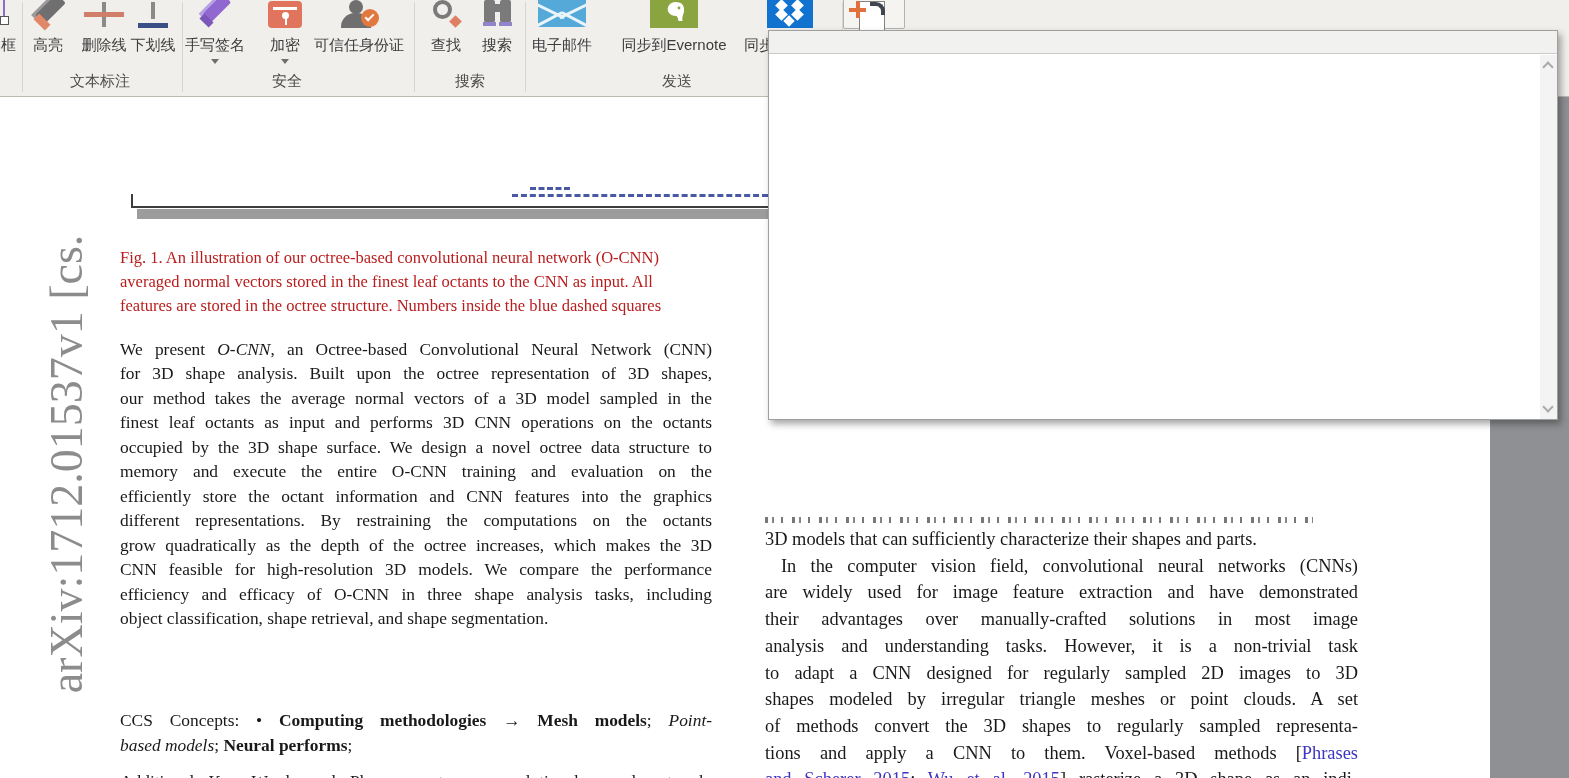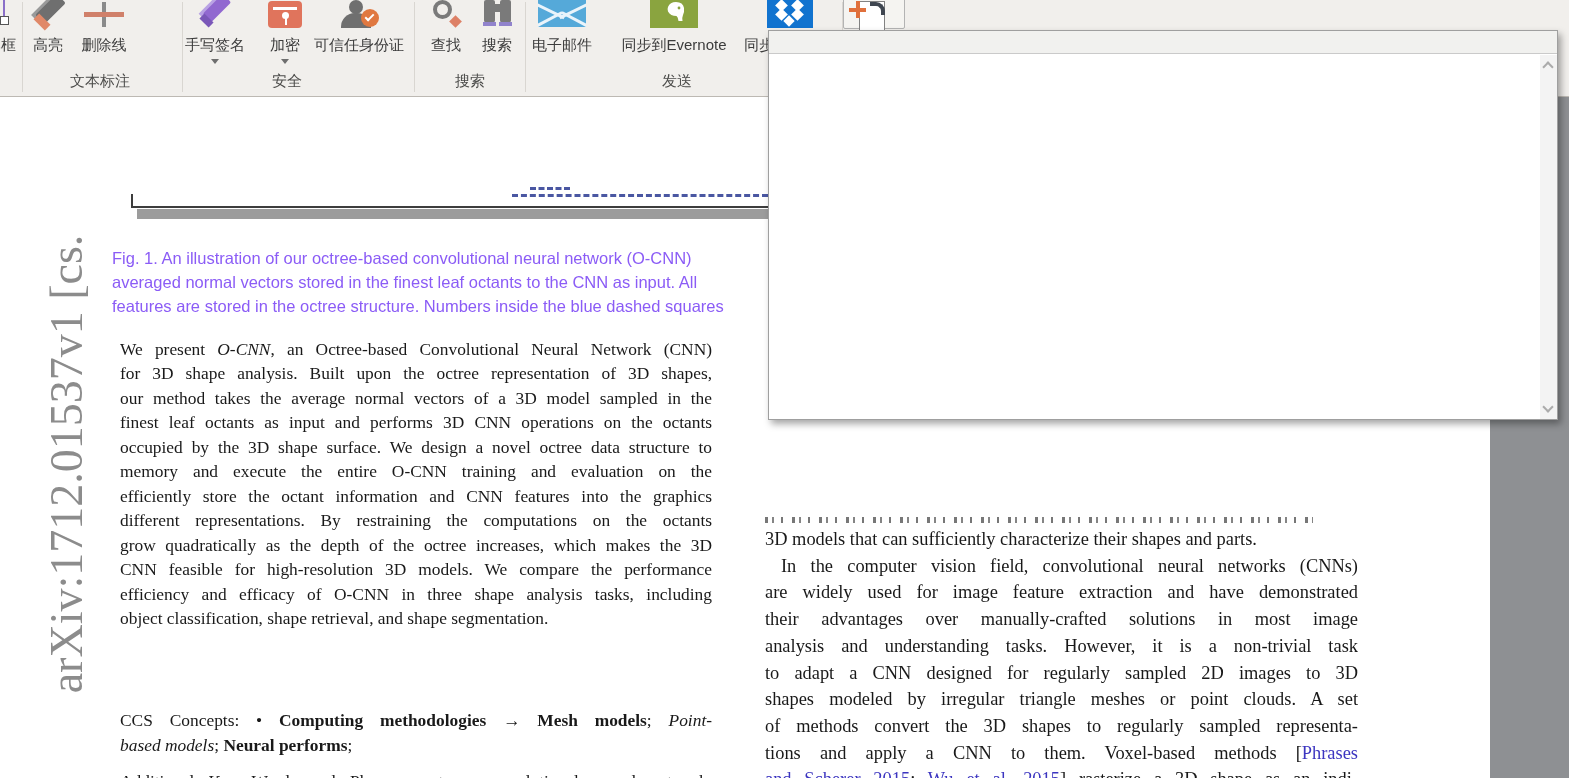--- a/index.html
+++ b/index.html
@@ -16,22 +16,22 @@
 
   
   .fig-corner-v { position:absolute; left:131px; top:97px; width:2px; height:13px; background:#3d3d3d; z-index:2; }
   .fig-corner-h { position:absolute; left:131px; top:109px; width:637px; height:2px; background:#3d3d3d; z-index:2; }
   .fig-shadow  { position:absolute; left:137px; top:112px; width:631px; height:10px; background:#9c9c9c; z-index:2; }
   .fig-dash-1  { position:absolute; left:512px; top:97px; width:256px; height:0; border-top:3px dashed #4a57a2; z-index:2; }
   .fig-dash-2  { position:absolute; left:530px; top:90px; width:40px; height:0; border-top:3px dashed #4a57a2; z-index:2; }
 
   
   .col { position:absolute; color:#191919; z-index:2; }
-  #caption { left:112px; top:149px; width:648px; overflow:hidden;
-    font-family:Liberation Sans, sans-serif; font-size:16.5px; line-height:24px; color:#8b5cf6; }
+  #caption { left:120px; top:149px; width:648px; overflow:hidden;
+    font-family:Liberation Serif, serif; font-size:16.5px; line-height:24px; color:#b91c1c; }
   #caption .tl { white-space:nowrap; }
   #abstract { left:120px; top:240px; width:592px;
     font-family:"Liberation Serif", serif; font-size:17.4px; line-height:24.45px; }
   #ccs { left:120px; top:611px; width:592px;
     font-family:"Liberation Serif", serif; font-size:17.4px; line-height:24.5px; }
   #keywords { left:120px; top:672px; width:592px;
     font-family:"Liberation Serif", serif; font-size:17.4px; line-height:25.5px; }
   #right-col { left:765px; top:429px; width:593px;
     font-family:"Liberation Serif", serif; font-size:18.4px; line-height:26.7px; }
 
@@ -190,20 +190,27 @@
     </div>
 
     <div class="tb-btn" style="left:76px;width:56px">
       <div class="ic" style="left:8px;top:2px;width:40px;height:26px">
         <div class="st-v"></div>
           <div class="st-h"></div>
       </div>
       <div class="tb-label">删除线</div>
     </div>
 
+    <div class="tb-btn" style="left:125px;width:56px">
+      <div class="ic" style="left:11px;top:2px;width:34px;height:26px">
+        <div class="ul-v"></div>
+          <div class="ul-h"></div>
+      </div>
+      <div class="tb-label">下划线</div>
+    </div>
 
     <div class="grp-label" style="left:40px;width:120px">文本标注</div>
 
     <div class="tb-btn" style="left:180px;width:70px">
       <div class="ic" style="left:17px;top:0;width:36px;height:28px">
         <div class="sig-body"></div>
           <div class="sig-tip"></div>
       </div>
       <div class="tb-label">手写签名</div>
       <div class="caret" style="left:31px"></div>

